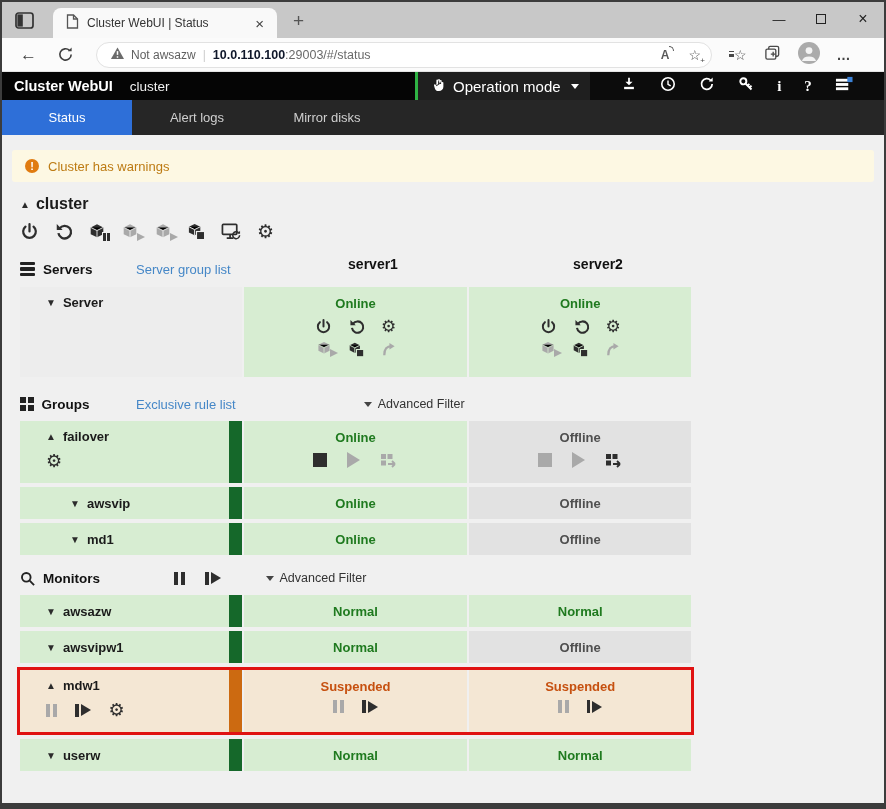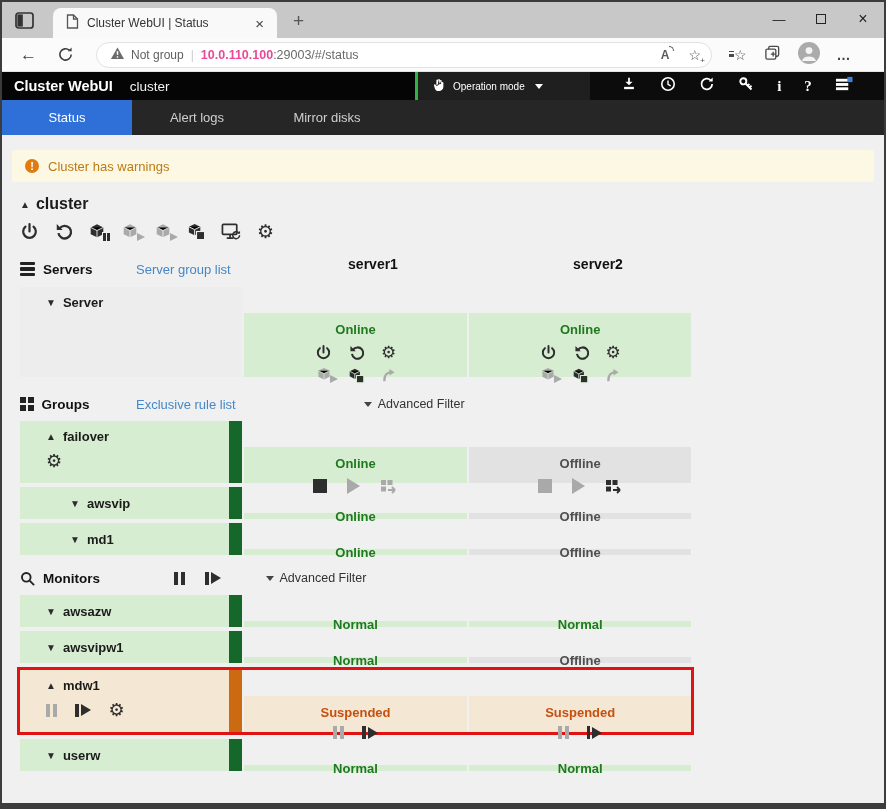--- a/index.html
+++ b/index.html
@@ -23,40 +23,40 @@
 
   .toolbar { height:34px; background:#fbfbfb; display:flex; align-items:center; flex-shrink:0; border-bottom:1px solid #e4e4e4; }
   .nav-arrow { font-size:17px; color:#3f3f3f; margin-left:18px; }
   .reload-btn { margin-left:20px; display:inline-flex; }
   .addressbar { margin-left:22px; width:616px; height:26px; background:#fff; border:1px solid #e2e2e2;
     border-radius:13px; display:flex; align-items:center; padding:0 10px 0 13px; }
   .addr-sec { display:flex; align-items:center; gap:6px; }
   .not-secure { font-size:12px; color:#5f5f5f; }
   .addr-div { color:#ccc; margin:0 7px; font-size:12px; }
   .url { font-size:12.5px; color:#6a6a6a; flex:1; white-space:nowrap; overflow:hidden; }
-  .url b { color:#ec4899; font-weight:bold;margin-top:8px; }
+  .url b { color:#0f172a; font-weight:bold;margin-top:8px; }
   .addr-icons { display:flex; align-items:center; gap:14px; margin-left:8px; }
   .aloud { font-size:12px; color:#5a5a5a; font-weight:bold; position:relative; padding-right:5px;}
   .aloud i { position:absolute; right:0; top:-2px; width:5px; height:5px; border:1.4px solid #5a5a5a;
     border-left:none; border-bottom:none; border-radius:0 6px 0 0; }
   .star { font-size:14px; color:#4a4a4a; position:relative; }
   .star .plus { position:absolute; right:-4px; bottom:-2px; font-size:8px; background:#fff; border-radius:50%; line-height:8px; }
   .tb-right { display:flex; align-items:center; gap:17px; margin-left:22px; }
   .favbar-icon { font-size:14px; color:#4a4a4a; position:relative; }
   .favbar-icon i { position:absolute; left:-5px; top:4px; width:5px; border-top:1.3px solid #4a4a4a; box-shadow:0 3px 0 #4a4a4a; height:3px;}
   .dots { font-size:14px; color:#444; letter-spacing:1px; font-weight:bold; }
 
   
   .appbar { height:28px; display:flex; align-items:stretch; flex-shrink:0; color:#fff;text-align:right; }
   .appbar-left { background:#050505; flex:1; display:flex; align-items:center; padding-left:12px; }
   .brand { font-size:14.5px; font-weight:bold; }
   .cluster-name { font-size:13.5px; margin-left:17px; color:#f2f2f2; }
   .green-sep { width:3px; background:#2fb344; }
   .opmode { background:#1f1f1f; width:172px; display:flex; align-items:center; padding-left:14px; gap:7px; }
-  .opmode-label { font-size:10px; }
+  .opmode-label { font-size:15px; }
   .caret { width:0; height:0; border-left:4px solid transparent; border-right:4px solid transparent; border-top:5px solid #fff; margin-left:3px;}
   .appbar-icons { background:#0c0c0c; width:294px; display:flex; align-items:center; justify-content:space-evenly; padding:0 8px; }
   .appbar-icons svg, .appbar-icons .tx { color:#fff; }
   .tx { font-size:15px; font-weight:bold; font-family:"Liberation Serif", serif; }
 
   
   .navbar { height:35px; background:#262626; display:flex; flex-shrink:0; }
   .navtab { width:130px; display:flex; align-items:center; justify-content:center; font-size:13px; color:#cfcfcf; }
   .navtab.active { background:#2e6fd8; color:#fff; }
 
@@ -86,21 +86,21 @@
   .col-headers { position:absolute; left:241px; top:0; display:flex; }
   .colh { width:224px; text-align:center; font-size:14px; font-weight:bold; color:#111; }
   .colh + .colh { width:222px; margin-left:2px; }
 
   .trow { display:flex; margin:0 0 4px 8px; width:671px; }
   .cell-label { width:209px; padding:8px 0 0 0; }
   .cell-label.wide { width:222px; }
   .vbar { width:13px; }
   .bar-green { background:#15682a; }
   .bar-orange { background:#cc6a11; }
-  .cell { width:224px; margin-left:2px; display:flex; flex-direction:column; align-items:center;margin-top:26px; }
+  .cell { width:224px; margin-left:2px; display:flex; flex-direction:column; align-items:center; }
   .cell.c2 { width:222px; }
   .bg-green { background:#d7edd2; }
   .bg-gray  { background:#e2e2e2; }
   .bg-tan   { background:#f4e7d4; }
   .name-line { display:flex; align-items:center; gap:7px; font-size:13px; font-weight:bold; color:#1b1b1b; padding-left:26px; }
   .name-line.indent { padding-left:50px; }
   .status-text { font-size:13px; font-weight:bold; margin-top:9px; }
   .st-online, .st-normal { color:#1f7a1f; }
   .st-offline { color:#4f4f4f; }
   .st-suspended { color:#c6500f; }
@@ -173,21 +173,21 @@
     </span>
     <div class="addressbar">
       <span class="addr-sec">
         <span>
           <svg width="15" height="14" viewBox="0 0 16 15">
               <path d="M8 1.5L15 14H1z" fill="#6b6b6b"></path>
               <rect x="7.2" y="5.5" width="1.6" height="4" fill="#fff"></rect>
               <rect x="7.2" y="11" width="1.6" height="1.6" fill="#fff"></rect>
             </svg>
         </span>
-        <span class="not-secure">Not group</span>
+        <span class="not-secure">Not awsazw</span>
       </span>
       <span class="addr-div">|</span>
       <span class="url"><b>10.0.110.100</b><span>:29003/#/status</span></span>
       <span class="addr-icons">
         <span class="aloud">A<i></i></span>
         <span class="star">☆<span class="plus">+</span></span>
       </span>
     </div>
     <div class="tb-right">
       <span class="favbar-icon">☆<i></i></span>

